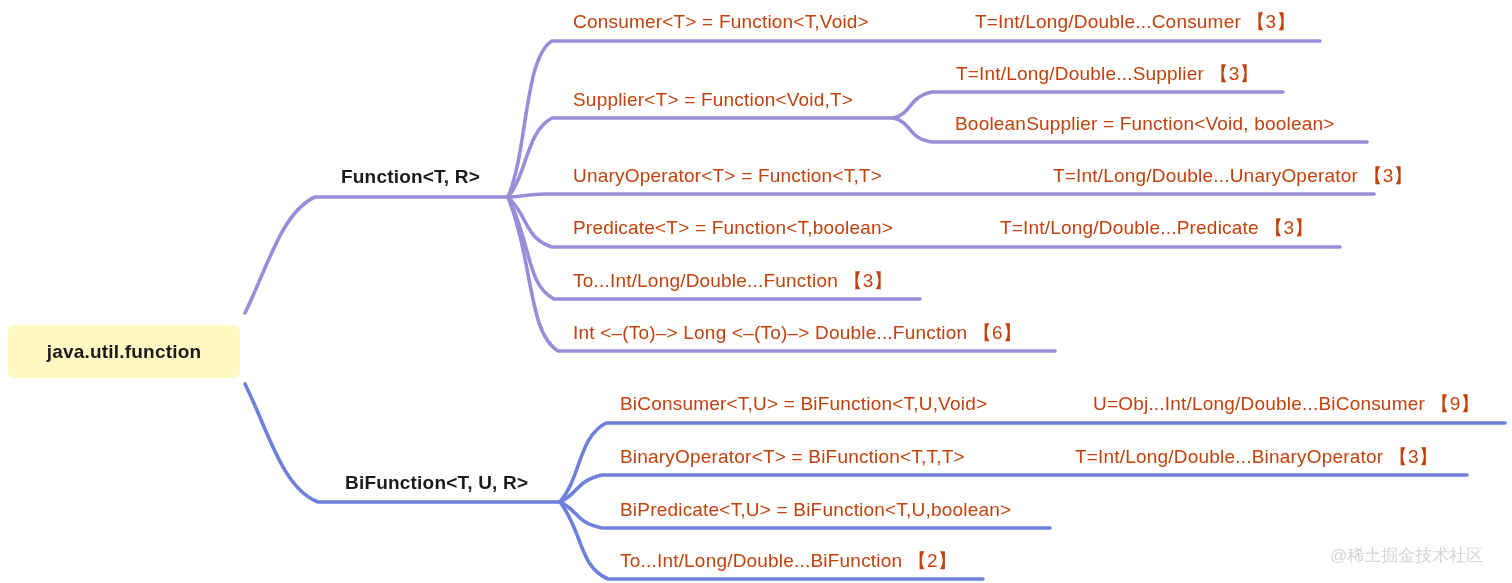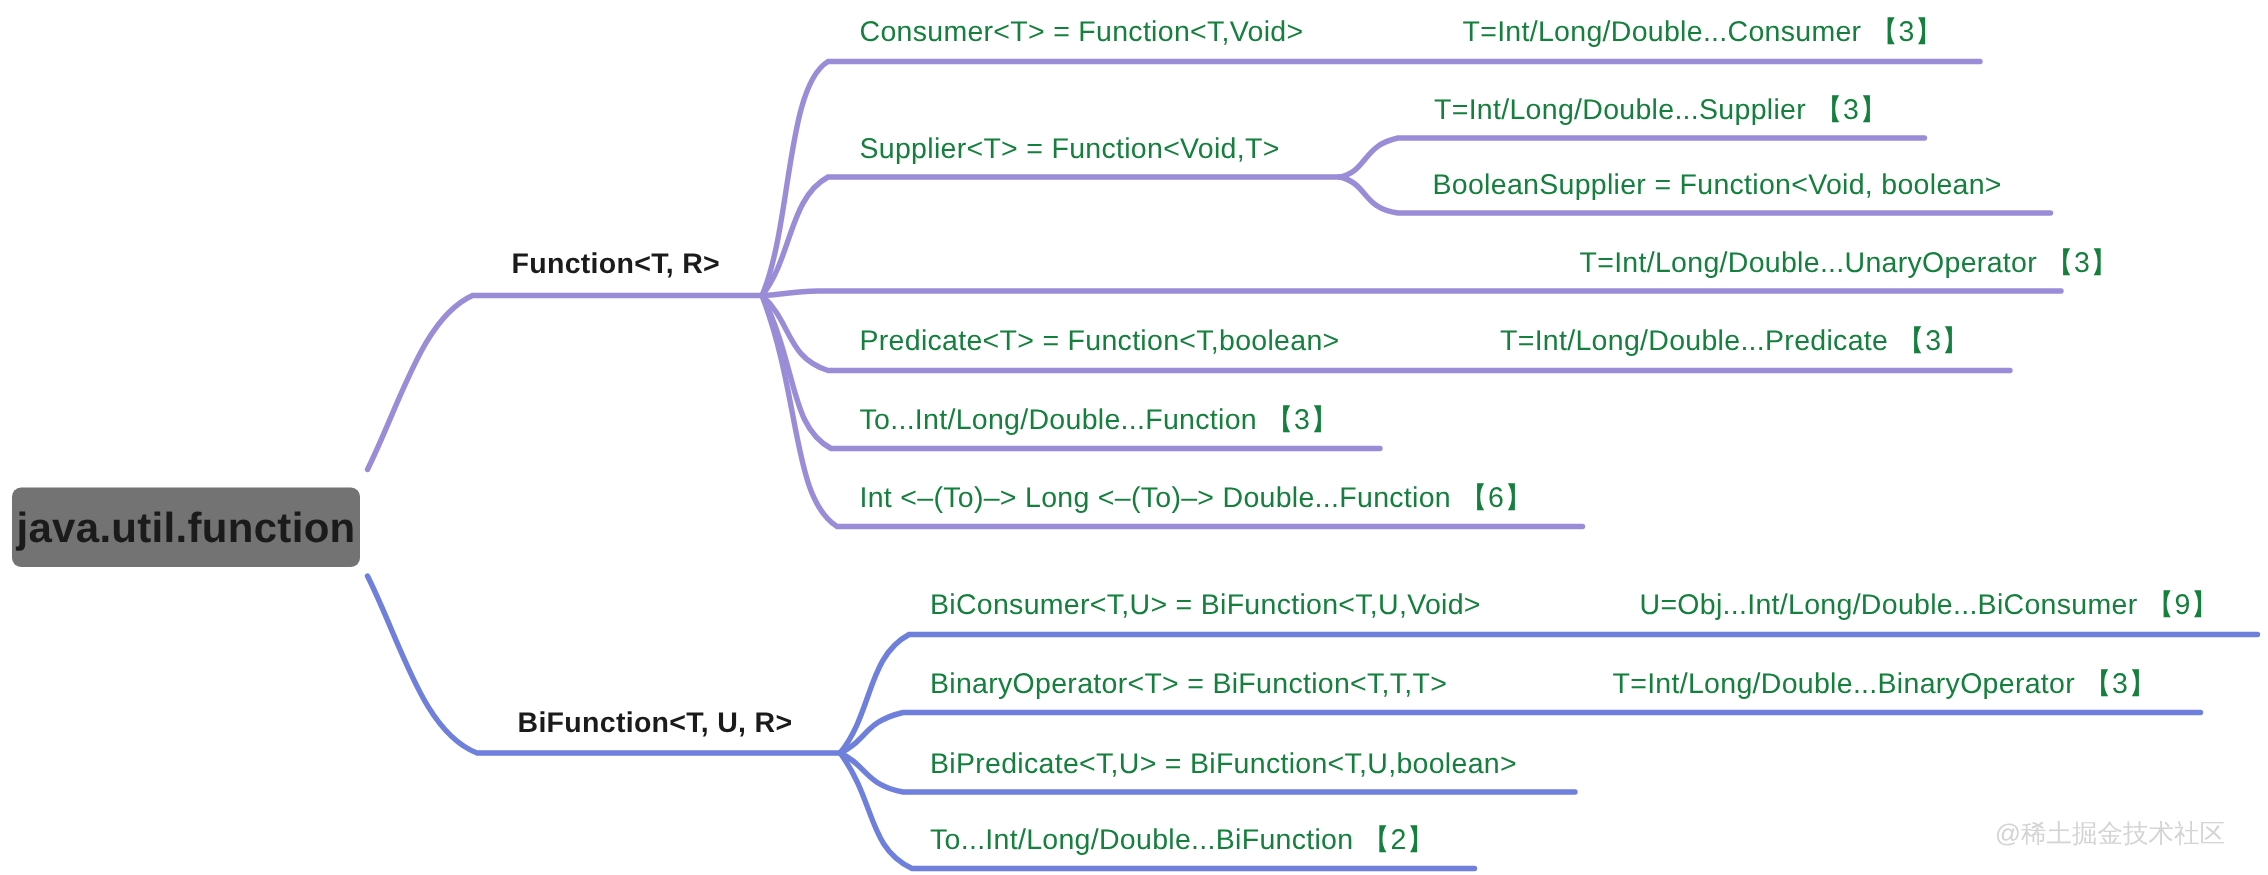--- a/index.html
+++ b/index.html
@@ -9,36 +9,36 @@
     background:#ffffff;
     overflow:hidden;
     font-family:"Liberation Sans","DejaVu Sans",sans-serif;
   }
   #edges{position:absolute;left:0;top:0;}
   .label{
     position:absolute;
     white-space:nowrap;
     font-size:19px;
     line-height:24px;
-    color:#15803d;
+    color:#c2410c;
     letter-spacing:0.2px;
   }
   .topic{
     font-weight:700;
     color:#1b1b1b;
     text-align:center;
   }
   .root-node{
     position:absolute;
     left:8px;top:325px;
     width:232px;height:53px;
-    background:#737373;
+    background:#fef9c3;
     border-radius:6px;
     display:flex;align-items:center;justify-content:center;
-    font-size:28px;font-weight:600;color:#1b1b1b;
+    font-size:19px;font-weight:600;color:#1b1b1b;
     letter-spacing:0.2px;
   }
   .watermark{
     position:absolute;
     left:1330px;top:544px;
     font-size:17px;
     color:#d4d4d4;
     white-space:nowrap;
   }
 </style>
@@ -72,20 +72,21 @@
 
   <div class="label topic" style="left:341px;top:165px">Function&lt;T, R&gt;</div>
 
   <div class="label" style="left:573px;top:10px">Consumer&lt;T&gt; = Function&lt;T,Void&gt;</div>
   <div class="label" style="left:975px;top:10px">T=Int/Long/Double...Consumer 【3】</div>
 
   <div class="label" style="left:573px;top:88px">Supplier&lt;T&gt; = Function&lt;Void,T&gt;</div>
   <div class="label" style="left:956px;top:62px">T=Int/Long/Double...Supplier 【3】</div>
   <div class="label" style="left:955px;top:112px">BooleanSupplier = Function&lt;Void, boolean&gt;</div>
 
+  <div class="label" style="left:573px;top:164px">UnaryOperator&lt;T&gt; = Function&lt;T,T&gt;</div>
   <div class="label" style="left:1053px;top:164px">T=Int/Long/Double...UnaryOperator 【3】</div>
 
   <div class="label" style="left:573px;top:216px">Predicate&lt;T&gt; = Function&lt;T,boolean&gt;</div>
   <div class="label" style="left:1000px;top:216px">T=Int/Long/Double...Predicate 【3】</div>
 
   <div class="label" style="left:573px;top:269px">To...Int/Long/Double...Function 【3】</div>
 
   <div class="label" style="left:573px;top:321px">Int &lt;–(To)–&gt; Long &lt;–(To)–&gt; Double...Function 【6】</div>
 
   <div class="label topic" style="left:345px;top:471px">BiFunction&lt;T, U, R&gt;</div>

